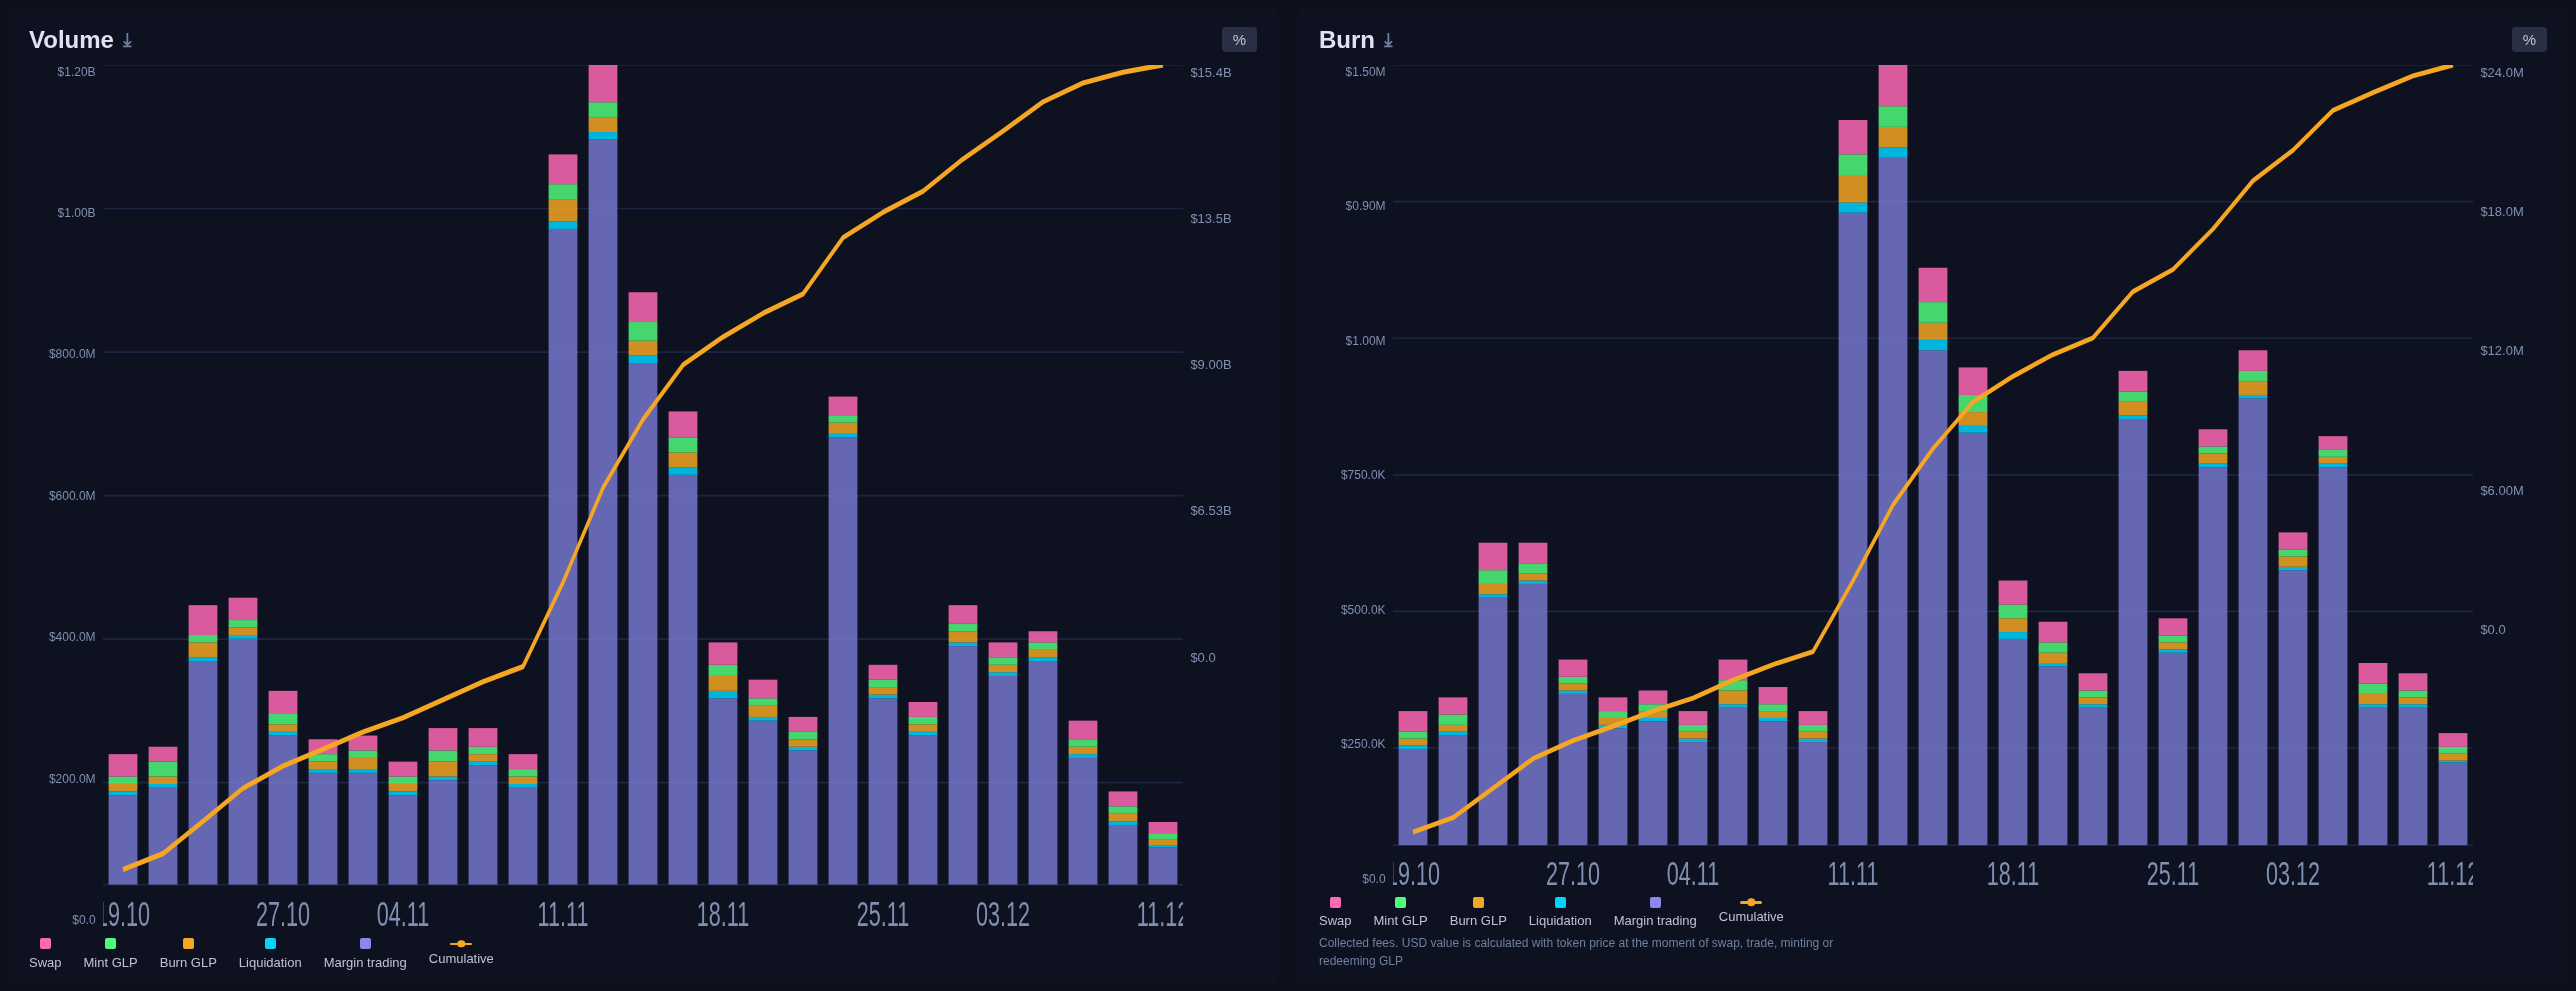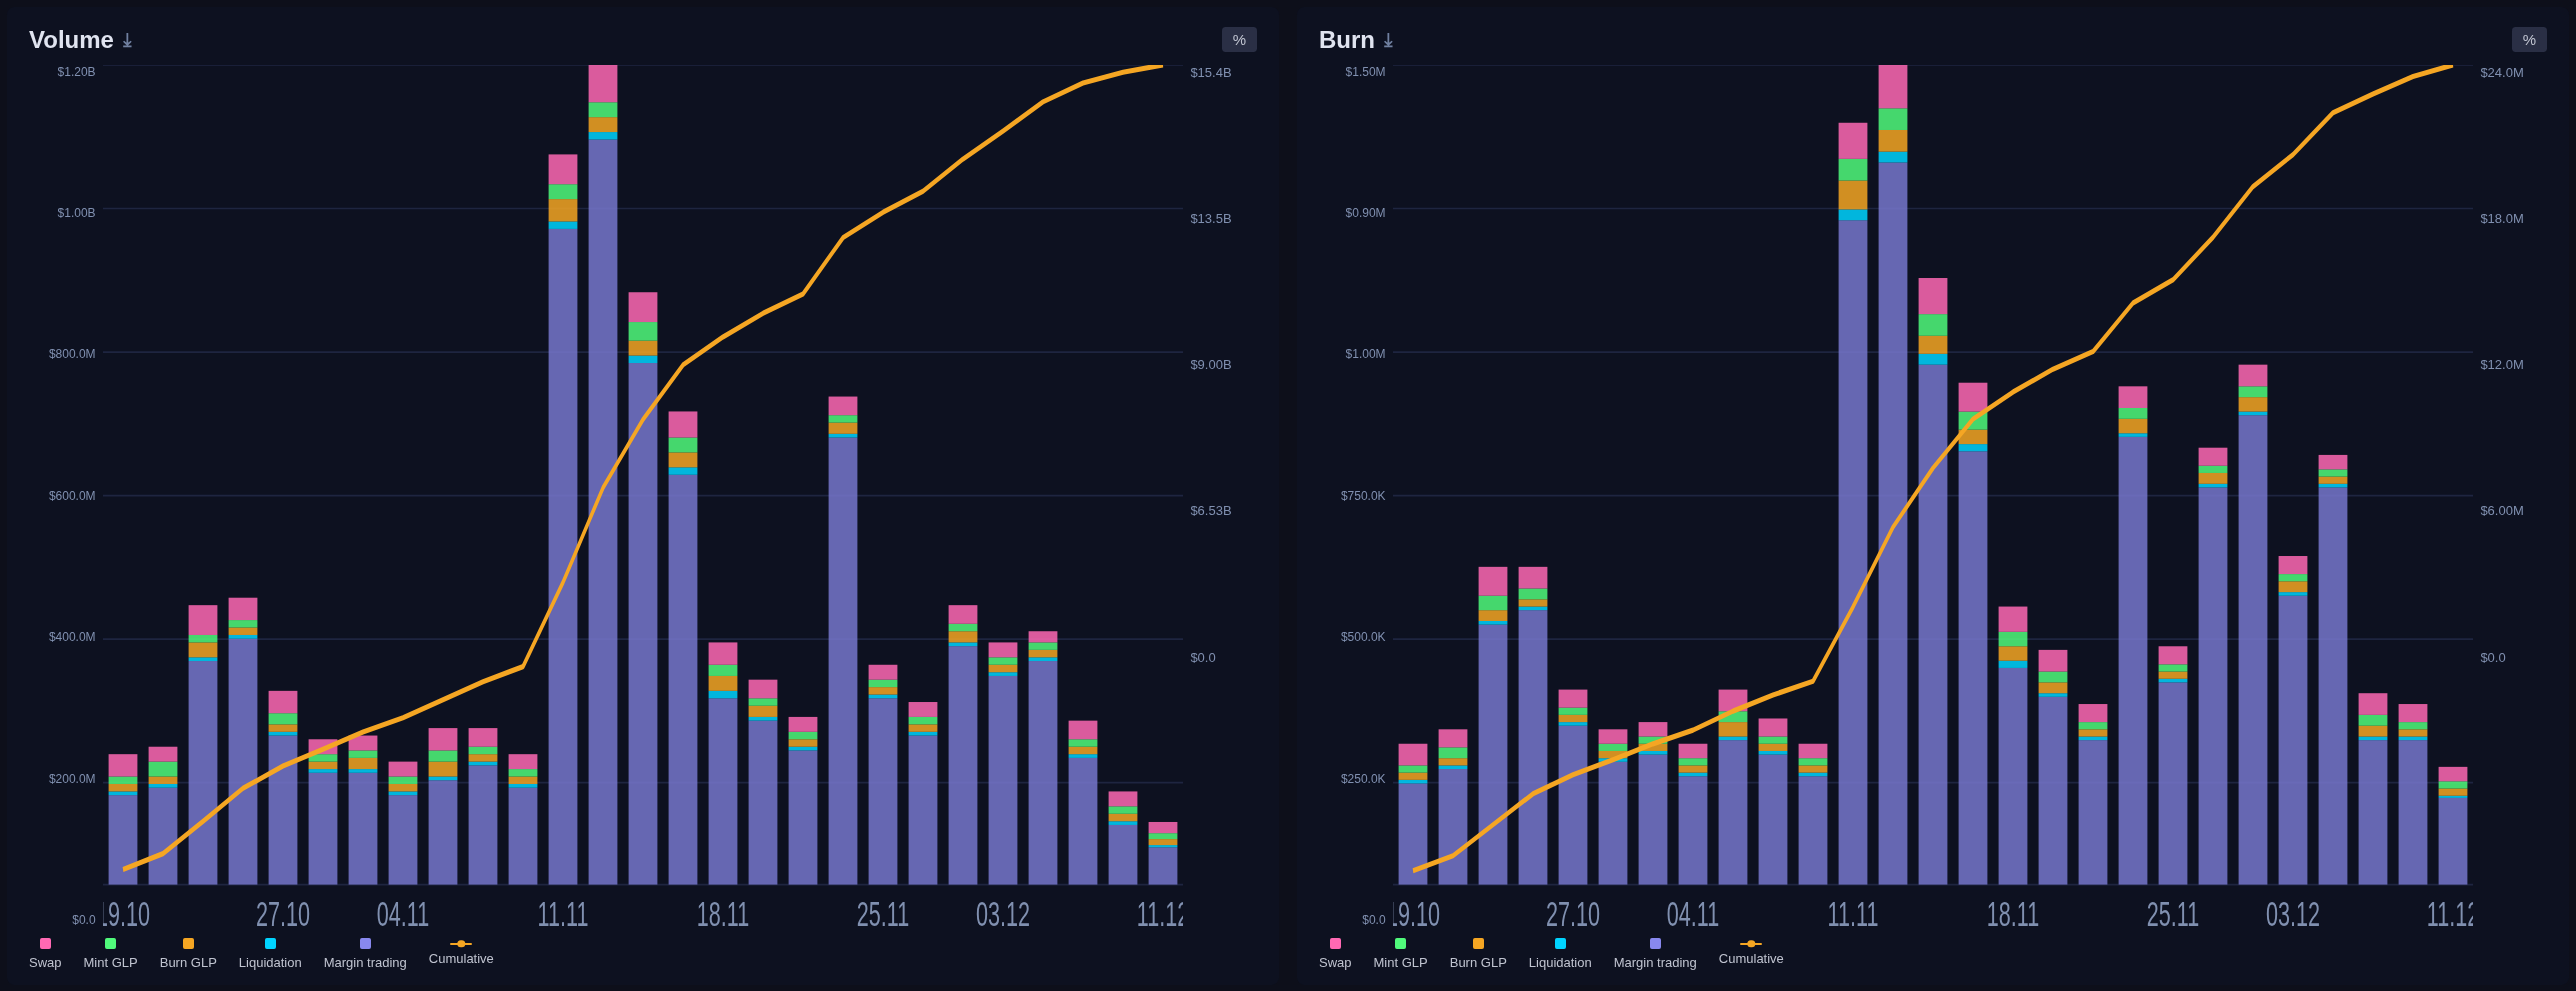--- a/index.html
+++ b/index.html
@@ -582,16 +582,18 @@
       <div class="legend-item">
         <div class="legend-dot" style="background:#8888ee;"></div>
         <span>Margin trading</span>
       </div>
       <div class="legend-item">
         <div class="legend-line"></div>
         <span>Cumulative</span>
       </div>
     </div>
 
+    <p class="note-text">Collected fees. USD value is calculated with token price at the moment of swap, trade,
+minting or redeeming GLP</p>
   </div>
 
 </div>
 
 
 </body></html>

